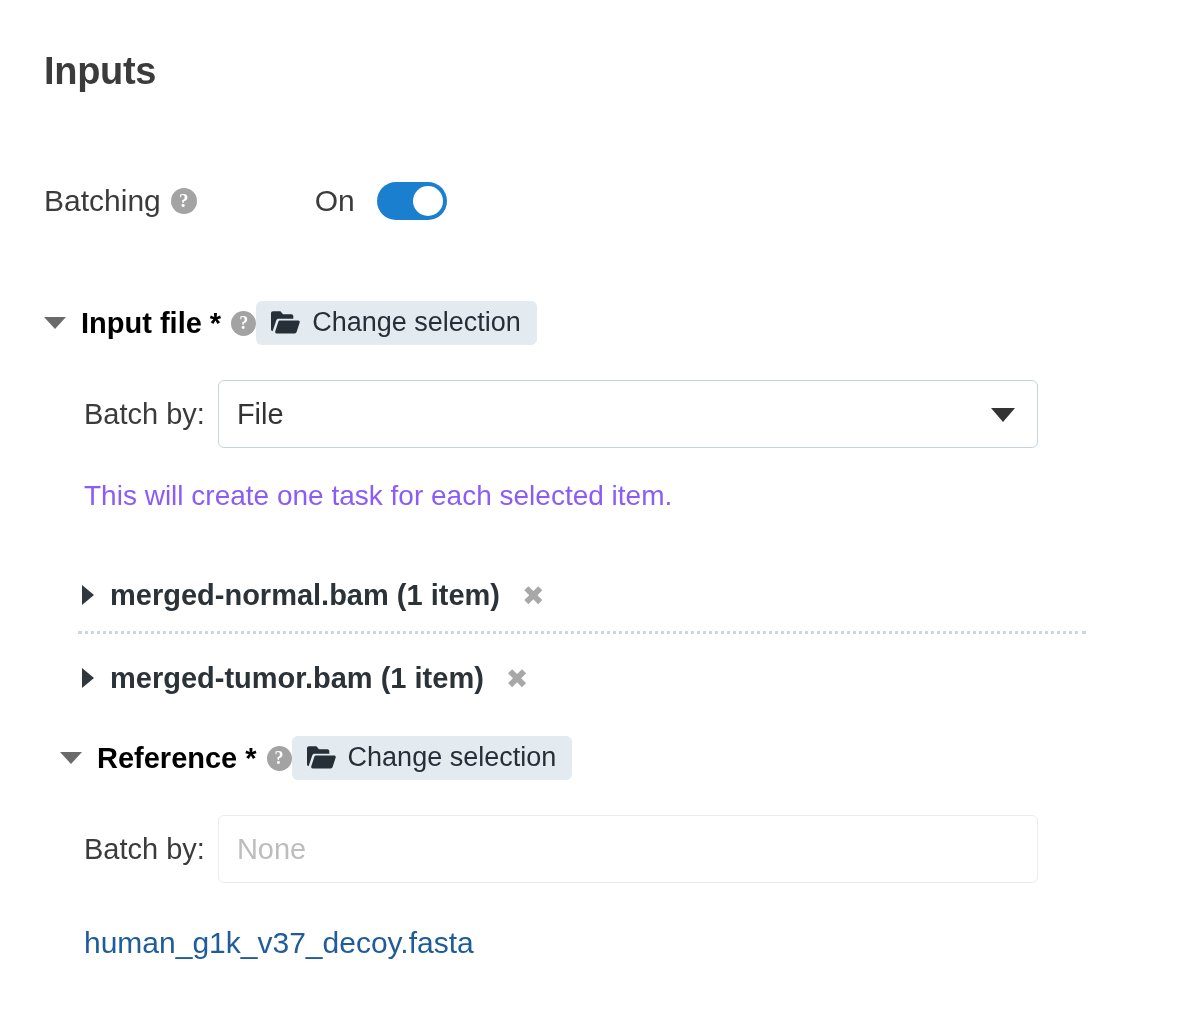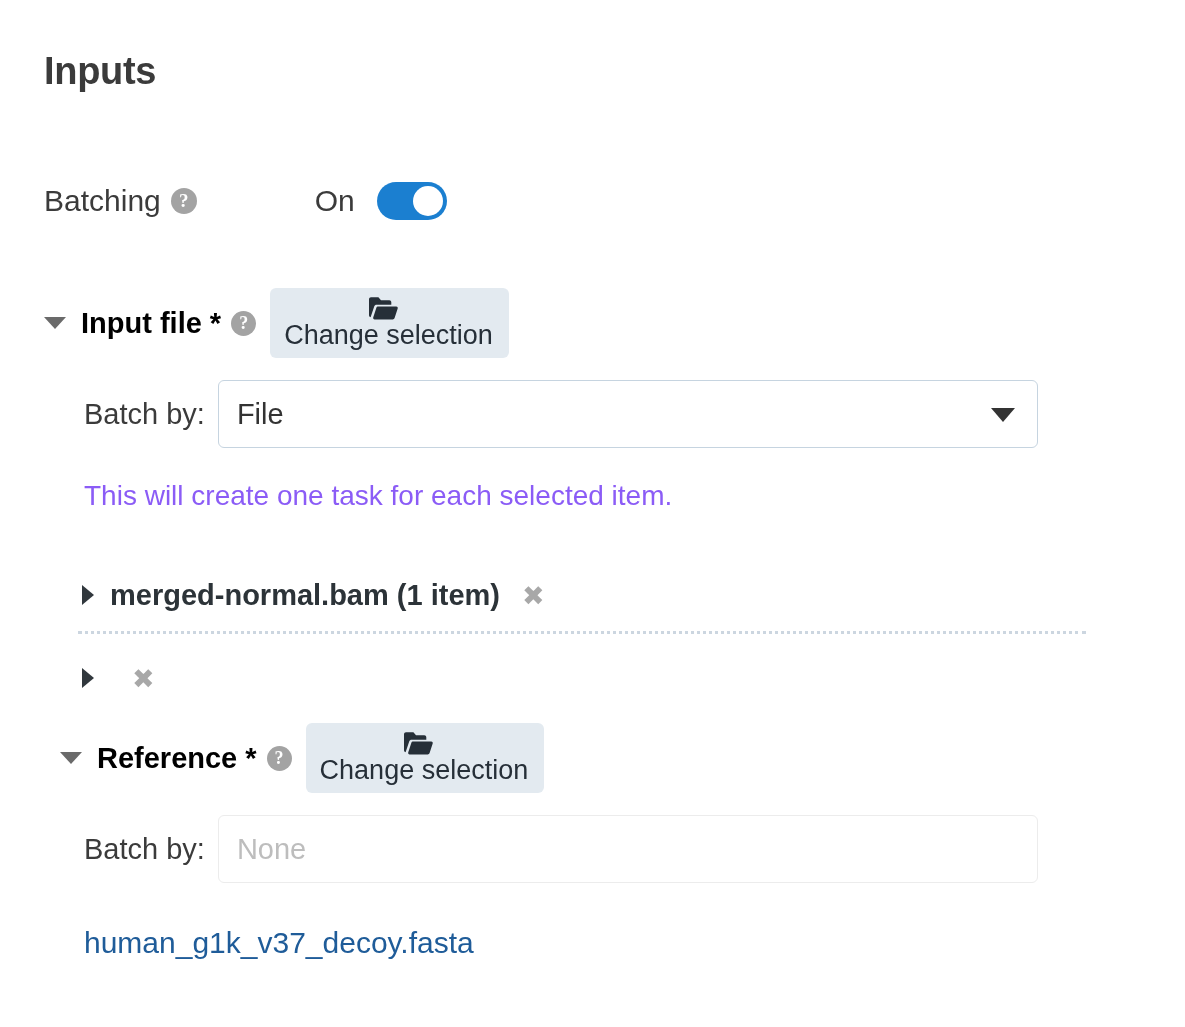--- a/index.html
+++ b/index.html
@@ -132,24 +132,22 @@
   }
 
   
   .change-btn {
     display: inline-flex;
     align-items: center;
     background: #e3eaf0;
     border: none;
     border-radius: 6px;
     padding: 8px 16px 9px 14px;
-    margin-left: 14px;
     cursor: pointer;
     font-family: "Liberation Sans", sans-serif;
-    flex-direction: column;
   }
   .change-btn .folder-icon {
     display: inline-flex;
     margin-right: 12px;
     flex: 0 0 auto;
   }
   .change-btn .btn-label {
     font-size: 27px;
     color: #262f38;
     line-height: 1;
@@ -325,20 +323,21 @@
   <div class="file-row" id="file-row-0">
     <span class="caret-right"></span>
     <span class="file-name">merged-normal.bam (1 item)</span>
     <span class="remove-icon">✖</span>
   </div>
 
   <div class="row-divider"></div>
 
   <div class="file-row" id="file-row-1">
     <span class="caret-right"></span>
+    <span class="file-name">merged-tumor.bam (1 item)</span>
     <span class="remove-icon">✖</span>
   </div>
 
   <div class="section-header" id="section-reference">
     <span class="caret-down"></span>
     <span class="section-label">Reference *</span>
     <span class="help-icon small">?</span>
     <button class="change-btn">
       <span class="folder-icon">
         <svg width="30" height="26" viewBox="0 0 30 26" xmlns="http://www.w3.org/2000/svg">

